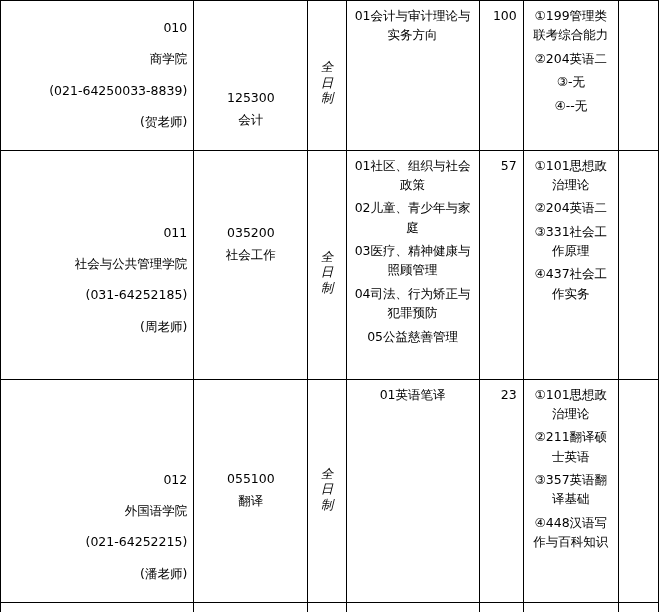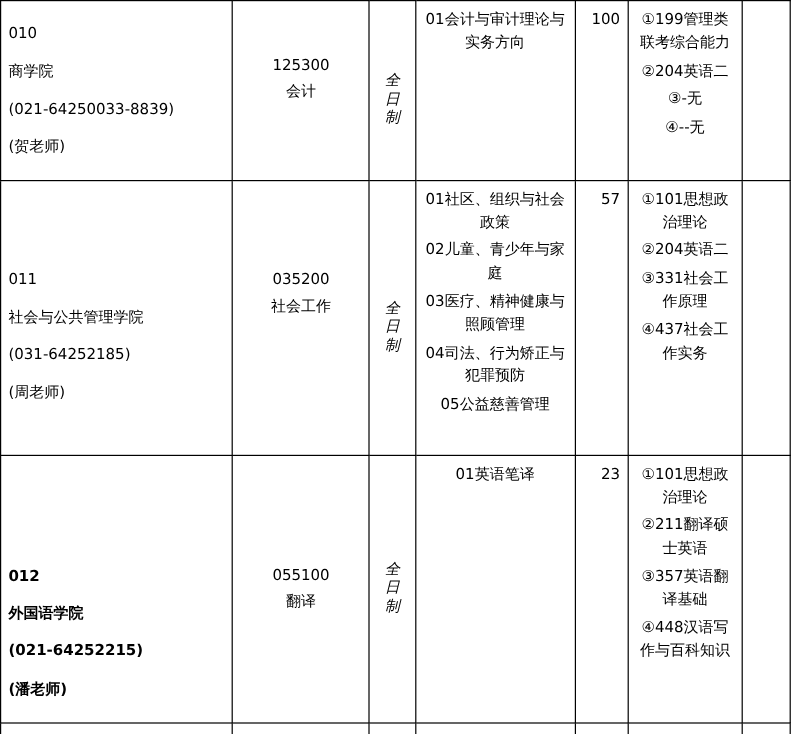--- a/index.html
+++ b/index.html
@@ -37,21 +37,21 @@
   col.c-mode      { width: 38px; }
   col.c-direction { width: 133px; }
   col.c-quota     { width: 44px; }
   col.c-subjects  { width: 95px; }
   col.c-last      { width: 40px; }
 
   .cell-pad {
     padding: 5px 6px 6px 6px;
   }
   .college-cell {
-    text-align: left;
+    text-align: right;
   }
   .college-cell .line {
     display: block;
     margin: 12px 0;
     white-space: nowrap;
   }
   .code-cell {
     text-align: center;
   }
   .code-cell .line {
@@ -104,21 +104,21 @@
       <tr class="row-1">
         <td>
           <div class="cell-pad college-cell">
             <span class="line">010</span>
             <span class="line">商学院</span>
             <span class="line">(021-64250033-8839)</span>
             <span class="line">(贺老师)</span>
           </div>
         </td>
         <td>
-          <div class="cell-pad code-cell" style="padding-top:40px;">
+          <div class="cell-pad code-cell" style="padding-top:72px;margin-top:12px;">
             <span class="line">125300</span>
             <span class="line">会计</span>
           </div>
         </td>
         <td>
           <div class="cell-pad mode-cell" style="padding-top:58px;">
             <span class="vtext">全日制</span>
           </div>
         </td>
         <td>
@@ -182,21 +182,21 @@
             <span class="line">②204英语二</span>
             <span class="line">③331社会工作原理</span>
             <span class="line">④437社会工作实务</span>
           </div>
         </td>
         <td></td>
       </tr>
 
       <tr class="row-3">
         <td>
-          <div class="cell-pad college-cell" style="padding-top:78px;font-weight:bold;">
+          <div class="cell-pad college-cell" style="padding-top:78px;">
             <span class="line">012</span>
             <span class="line">外国语学院</span>
             <span class="line">(021-64252215)</span>
             <span class="line">(潘老师)</span>
           </div>
         </td>
         <td>
           <div class="cell-pad code-cell" style="padding-top:86px;">
             <span class="line">055100</span>
             <span class="line">翻译</span>

